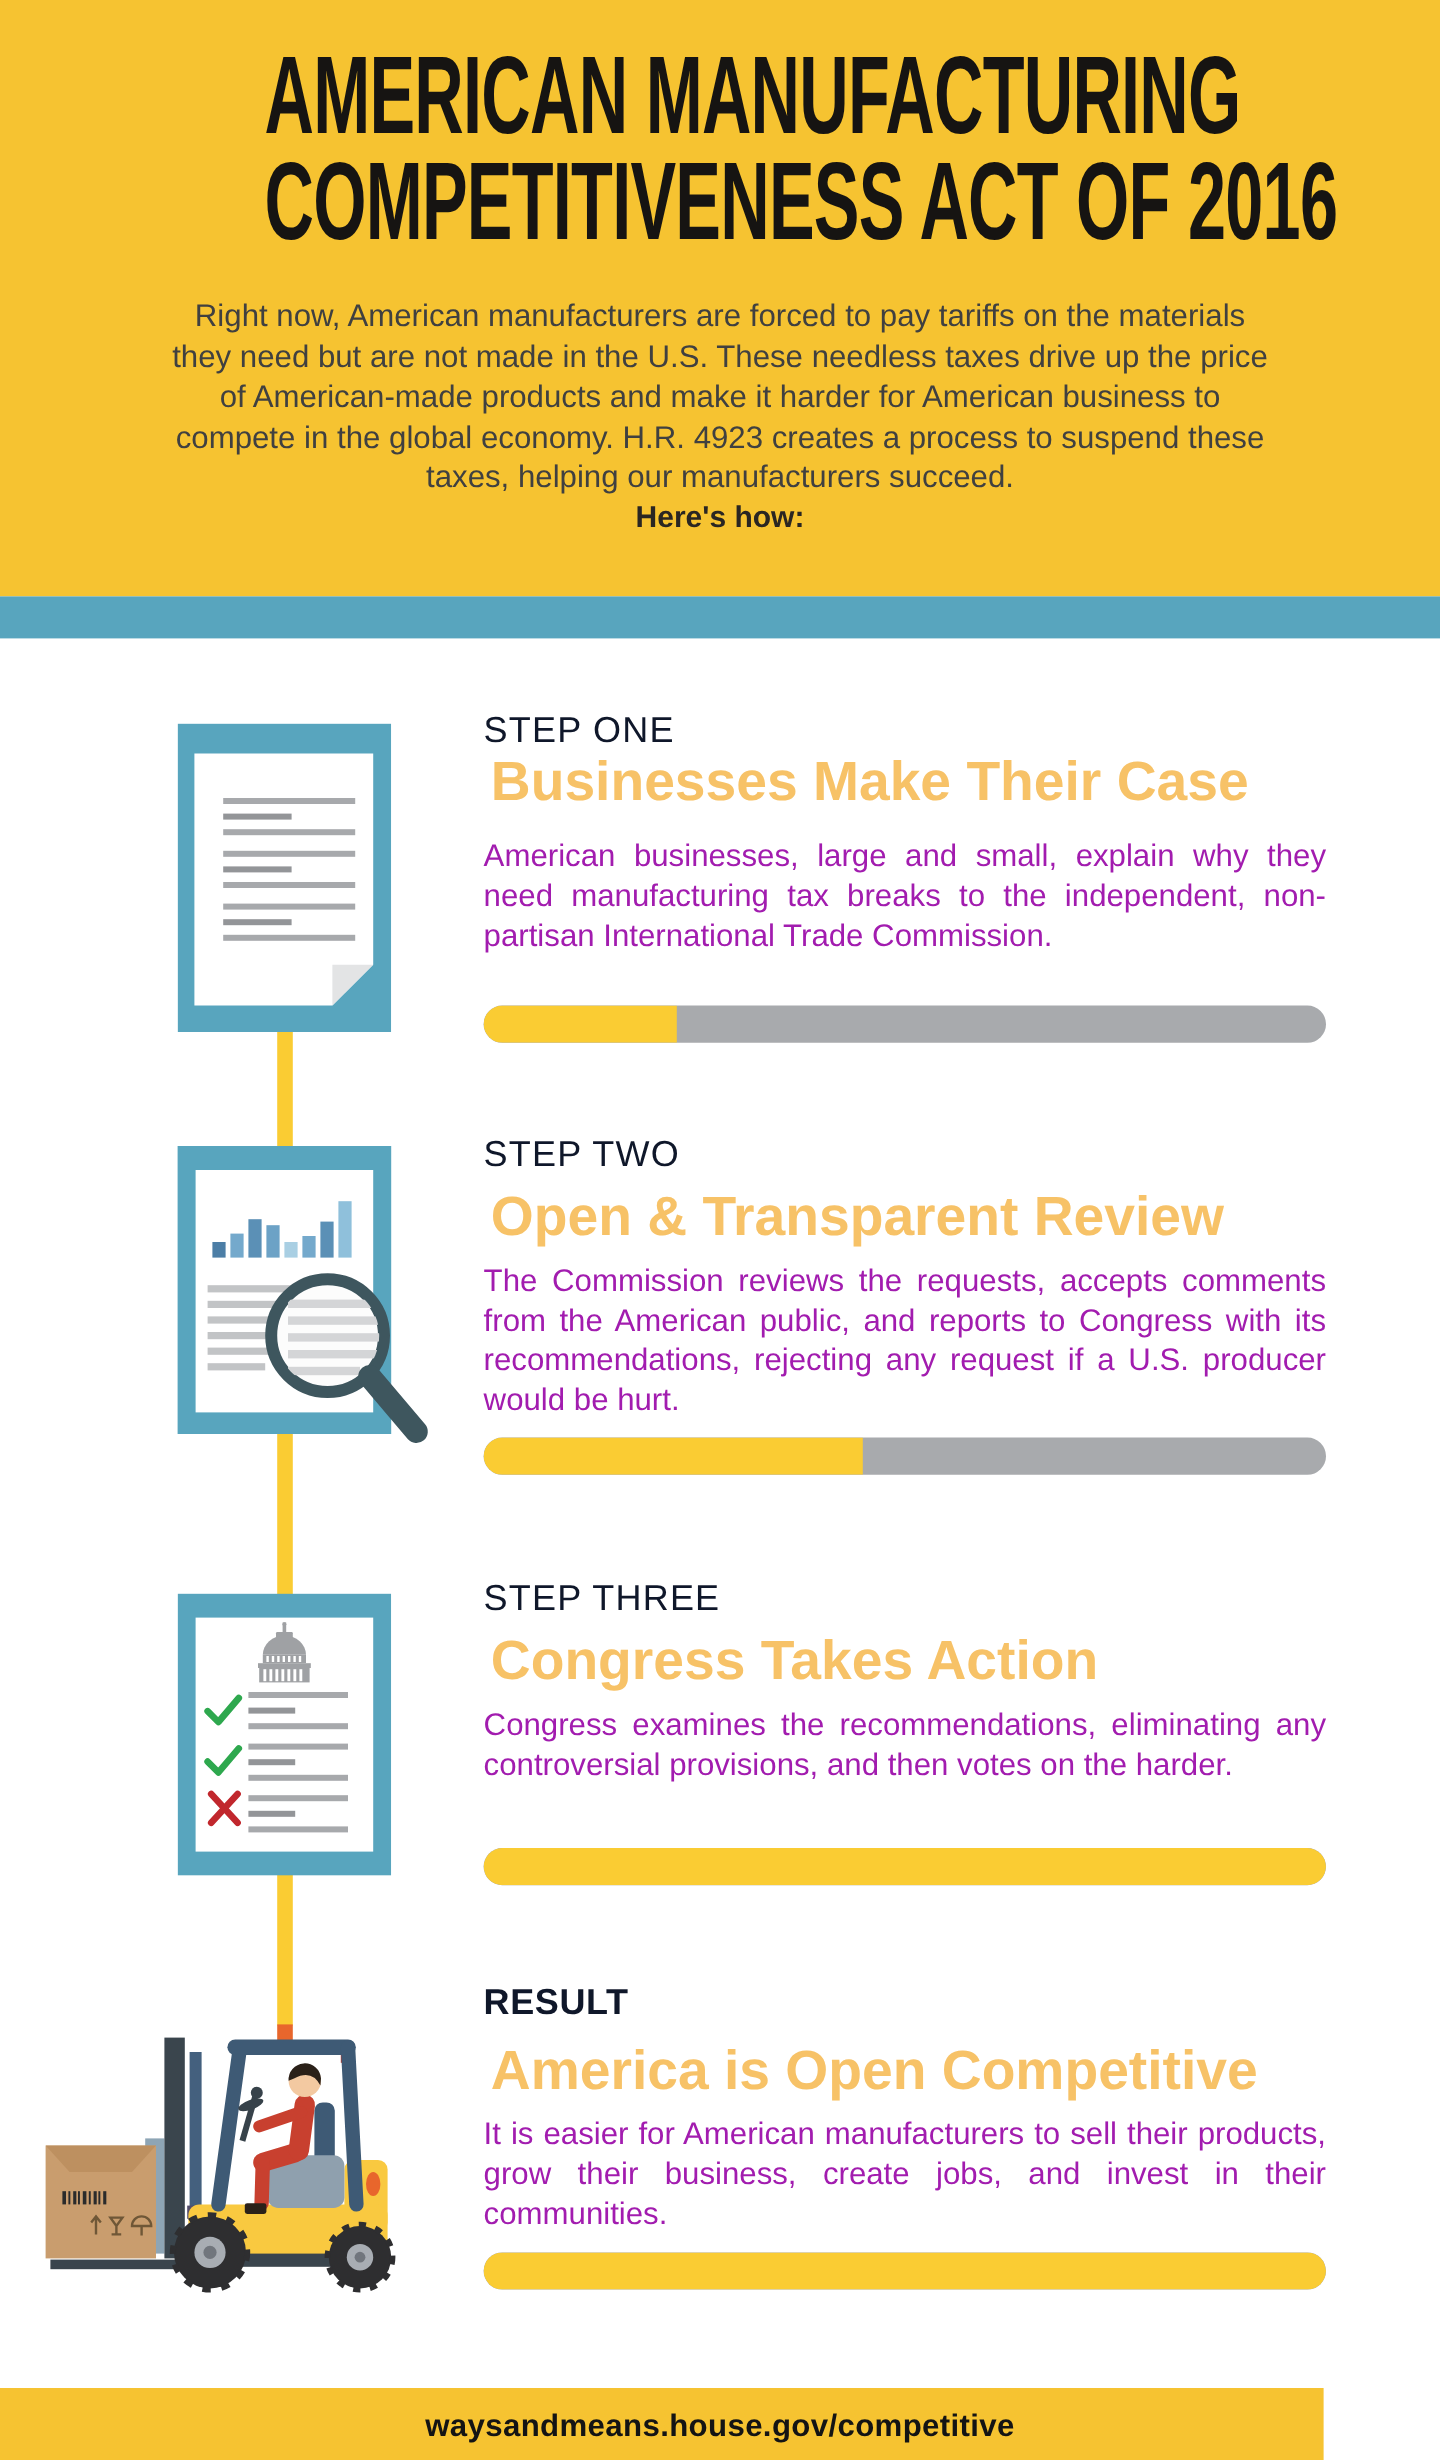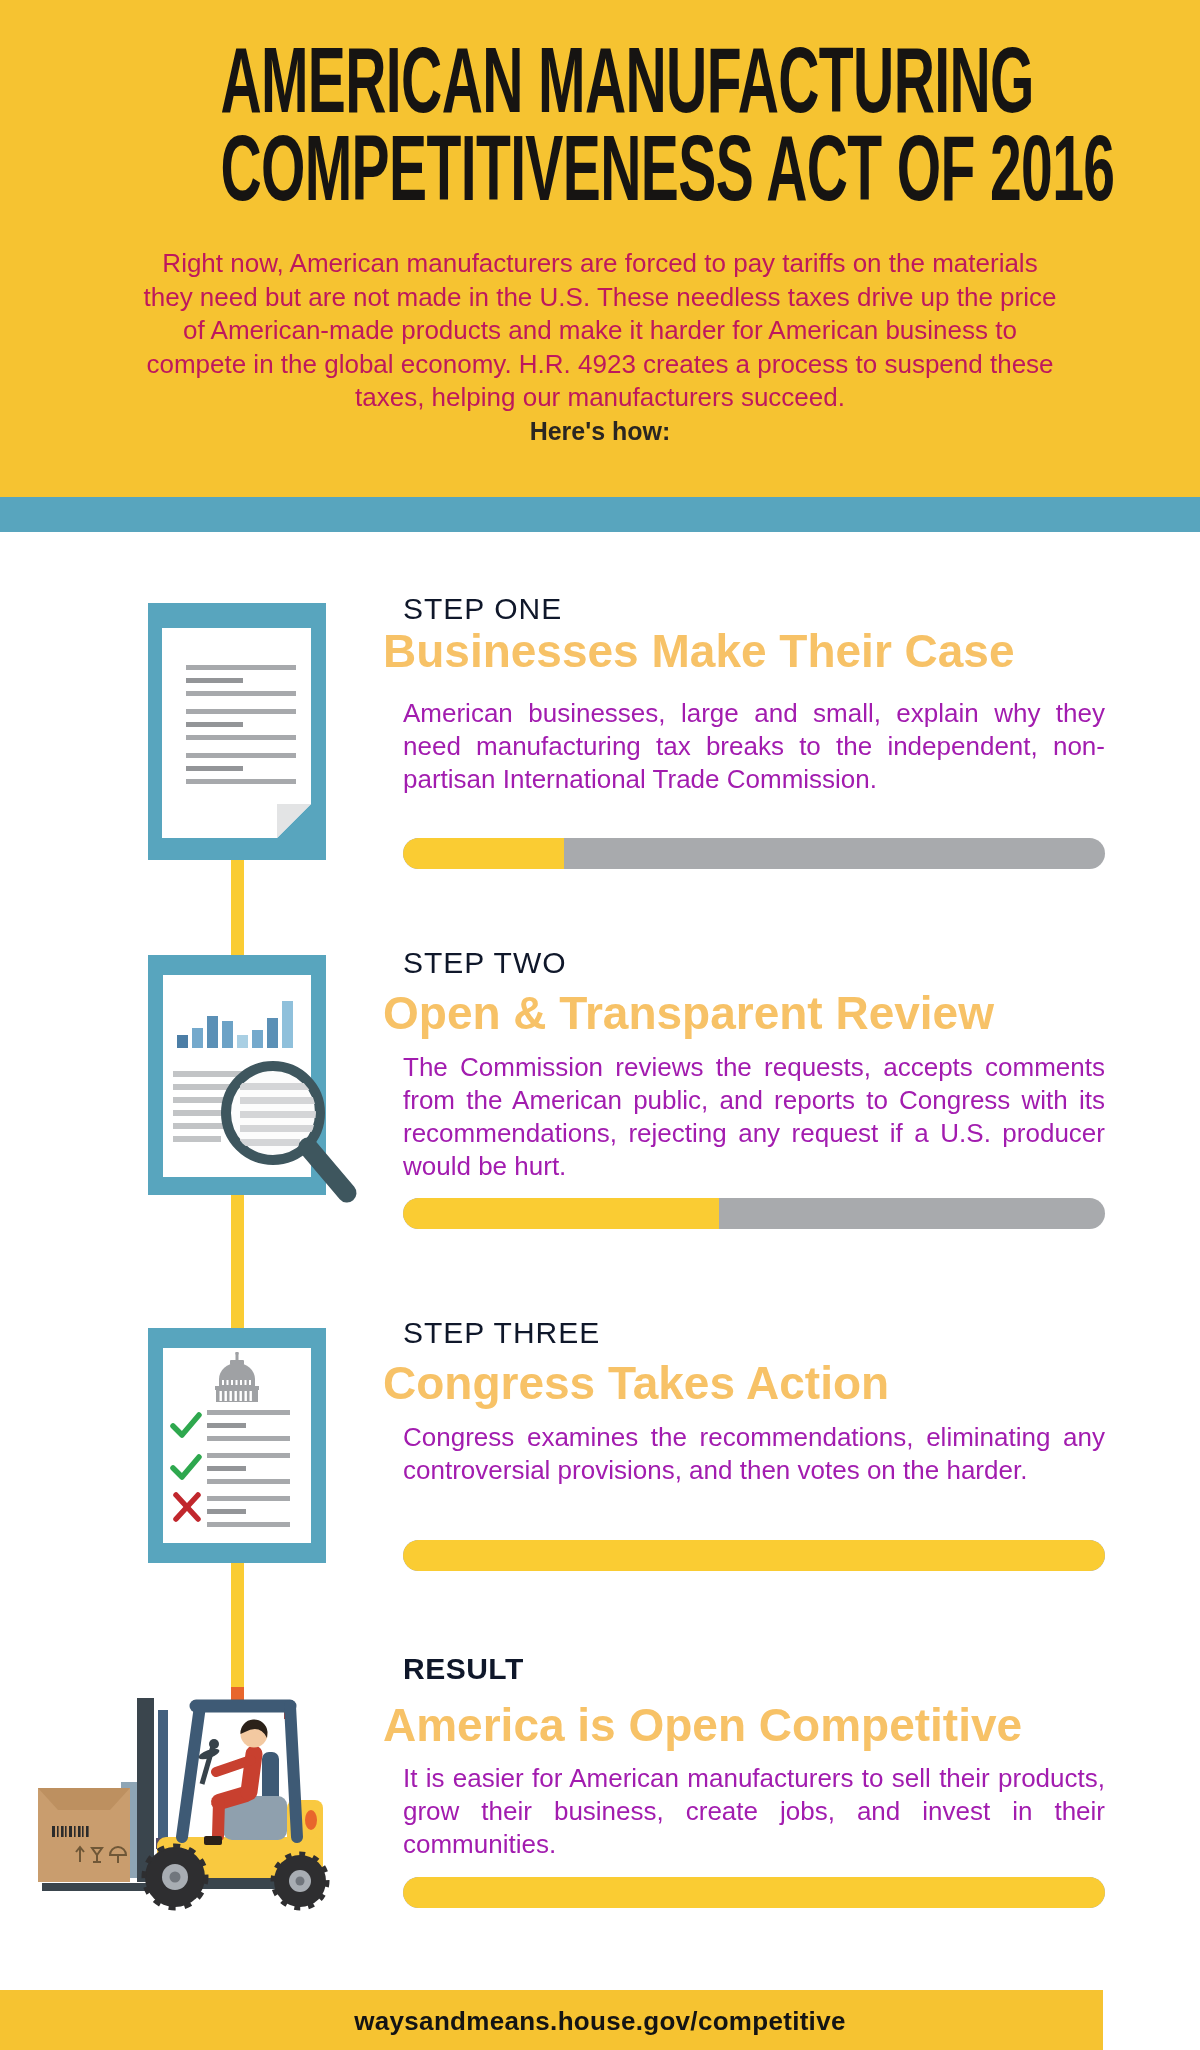--- a/index.html
+++ b/index.html
@@ -7,42 +7,42 @@
     position:relative;width:1200px;height:2050px;margin:0 auto;
     background:#ffffff;overflow:hidden;
     font-family:"Liberation Sans","DejaVu Sans",sans-serif;
   }
   
   .header{position:absolute;left:0;top:0;width:1200px;height:497px;background:#F6C331;}
   .title{position:absolute;left:0;top:36px;width:1160px;text-align:center;
     color:#161412;font-weight:800;font-size:92px;line-height:88px;letter-spacing:-1px;}
   .title .tline{display:block;transform:scaleX(0.62);transform-origin:50% 50%;white-space:nowrap;}
   .intro{position:absolute;left:140px;top:247px;width:920px;text-align:center;
-    color:#be185d;font-size:26px;line-height:33.5px;font-weight:400;}
+    color:#404040;font-size:26px;line-height:33.5px;font-weight:400;}
   .intro-emphasis{position:absolute;left:0;top:417px;width:1200px;text-align:center;
     color:#2A2622;font-size:25px;font-weight:700;}
   
   .blue-band{position:absolute;left:0;top:497px;width:1200px;height:35px;background:#58A5BE;}
   
   .connector{position:absolute;left:231px;width:13px;background:#FACC33;z-index:1;}
   .connector.seg1{top:856px;height:104px;}
   .connector.seg2{top:1194px;height:137px;}
   .connector.seg3{top:1560px;height:128px;}
   .connector-tip{position:absolute;left:231px;top:1687px;width:13px;height:17px;background:#E8662C;z-index:1;}
   
   .icon{position:absolute;z-index:2;}
   .icon-doc{left:148px;top:603px;}
   .icon-review{left:140px;top:955px;}
   .icon-congress{left:148px;top:1328px;}
   .icon-forklift{left:18px;top:1690px;}
   
   .step-label{position:absolute;left:403px;width:702px;color:#0f172a;
     font-size:30px;font-weight:500;letter-spacing:1px;z-index:2;}
   .step-label.result{font-weight:800;letter-spacing:0.5px;}
-  .step-heading{position:absolute;left:383px;width:702px;color:#F7C267;
+  .step-heading{position:absolute;left:409px;width:702px;color:#F7C267;
     font-size:46px;font-weight:700;white-space:nowrap;letter-spacing:0px;z-index:2;}
   .step-body{position:absolute;left:403px;width:702px;color:#a21caf;
     font-size:26px;line-height:33px;text-align:justify;z-index:2;}
   .progress{position:absolute;left:403px;width:702px;height:31px;border-radius:16px;
     background:#A8AAAD;overflow:hidden;z-index:2;}
   .progress .fill{height:31px;background:#FACC33;border-radius:16px 0 0 16px;}
   .progress .fill.full{border-radius:16px;}
   .s1-label{top:592px;} .s1-heading{top:624px;} .s1-body{top:697px;} .s1-bar{top:838px;}
   .s2-label{top:946px;} .s2-heading{top:986px;} .s2-body{top:1051px;} .s2-bar{top:1198px;}
   .s3-label{top:1316px;} .s3-heading{top:1356px;} .s3-body{top:1421px;} .s3-bar{top:1540px;}

